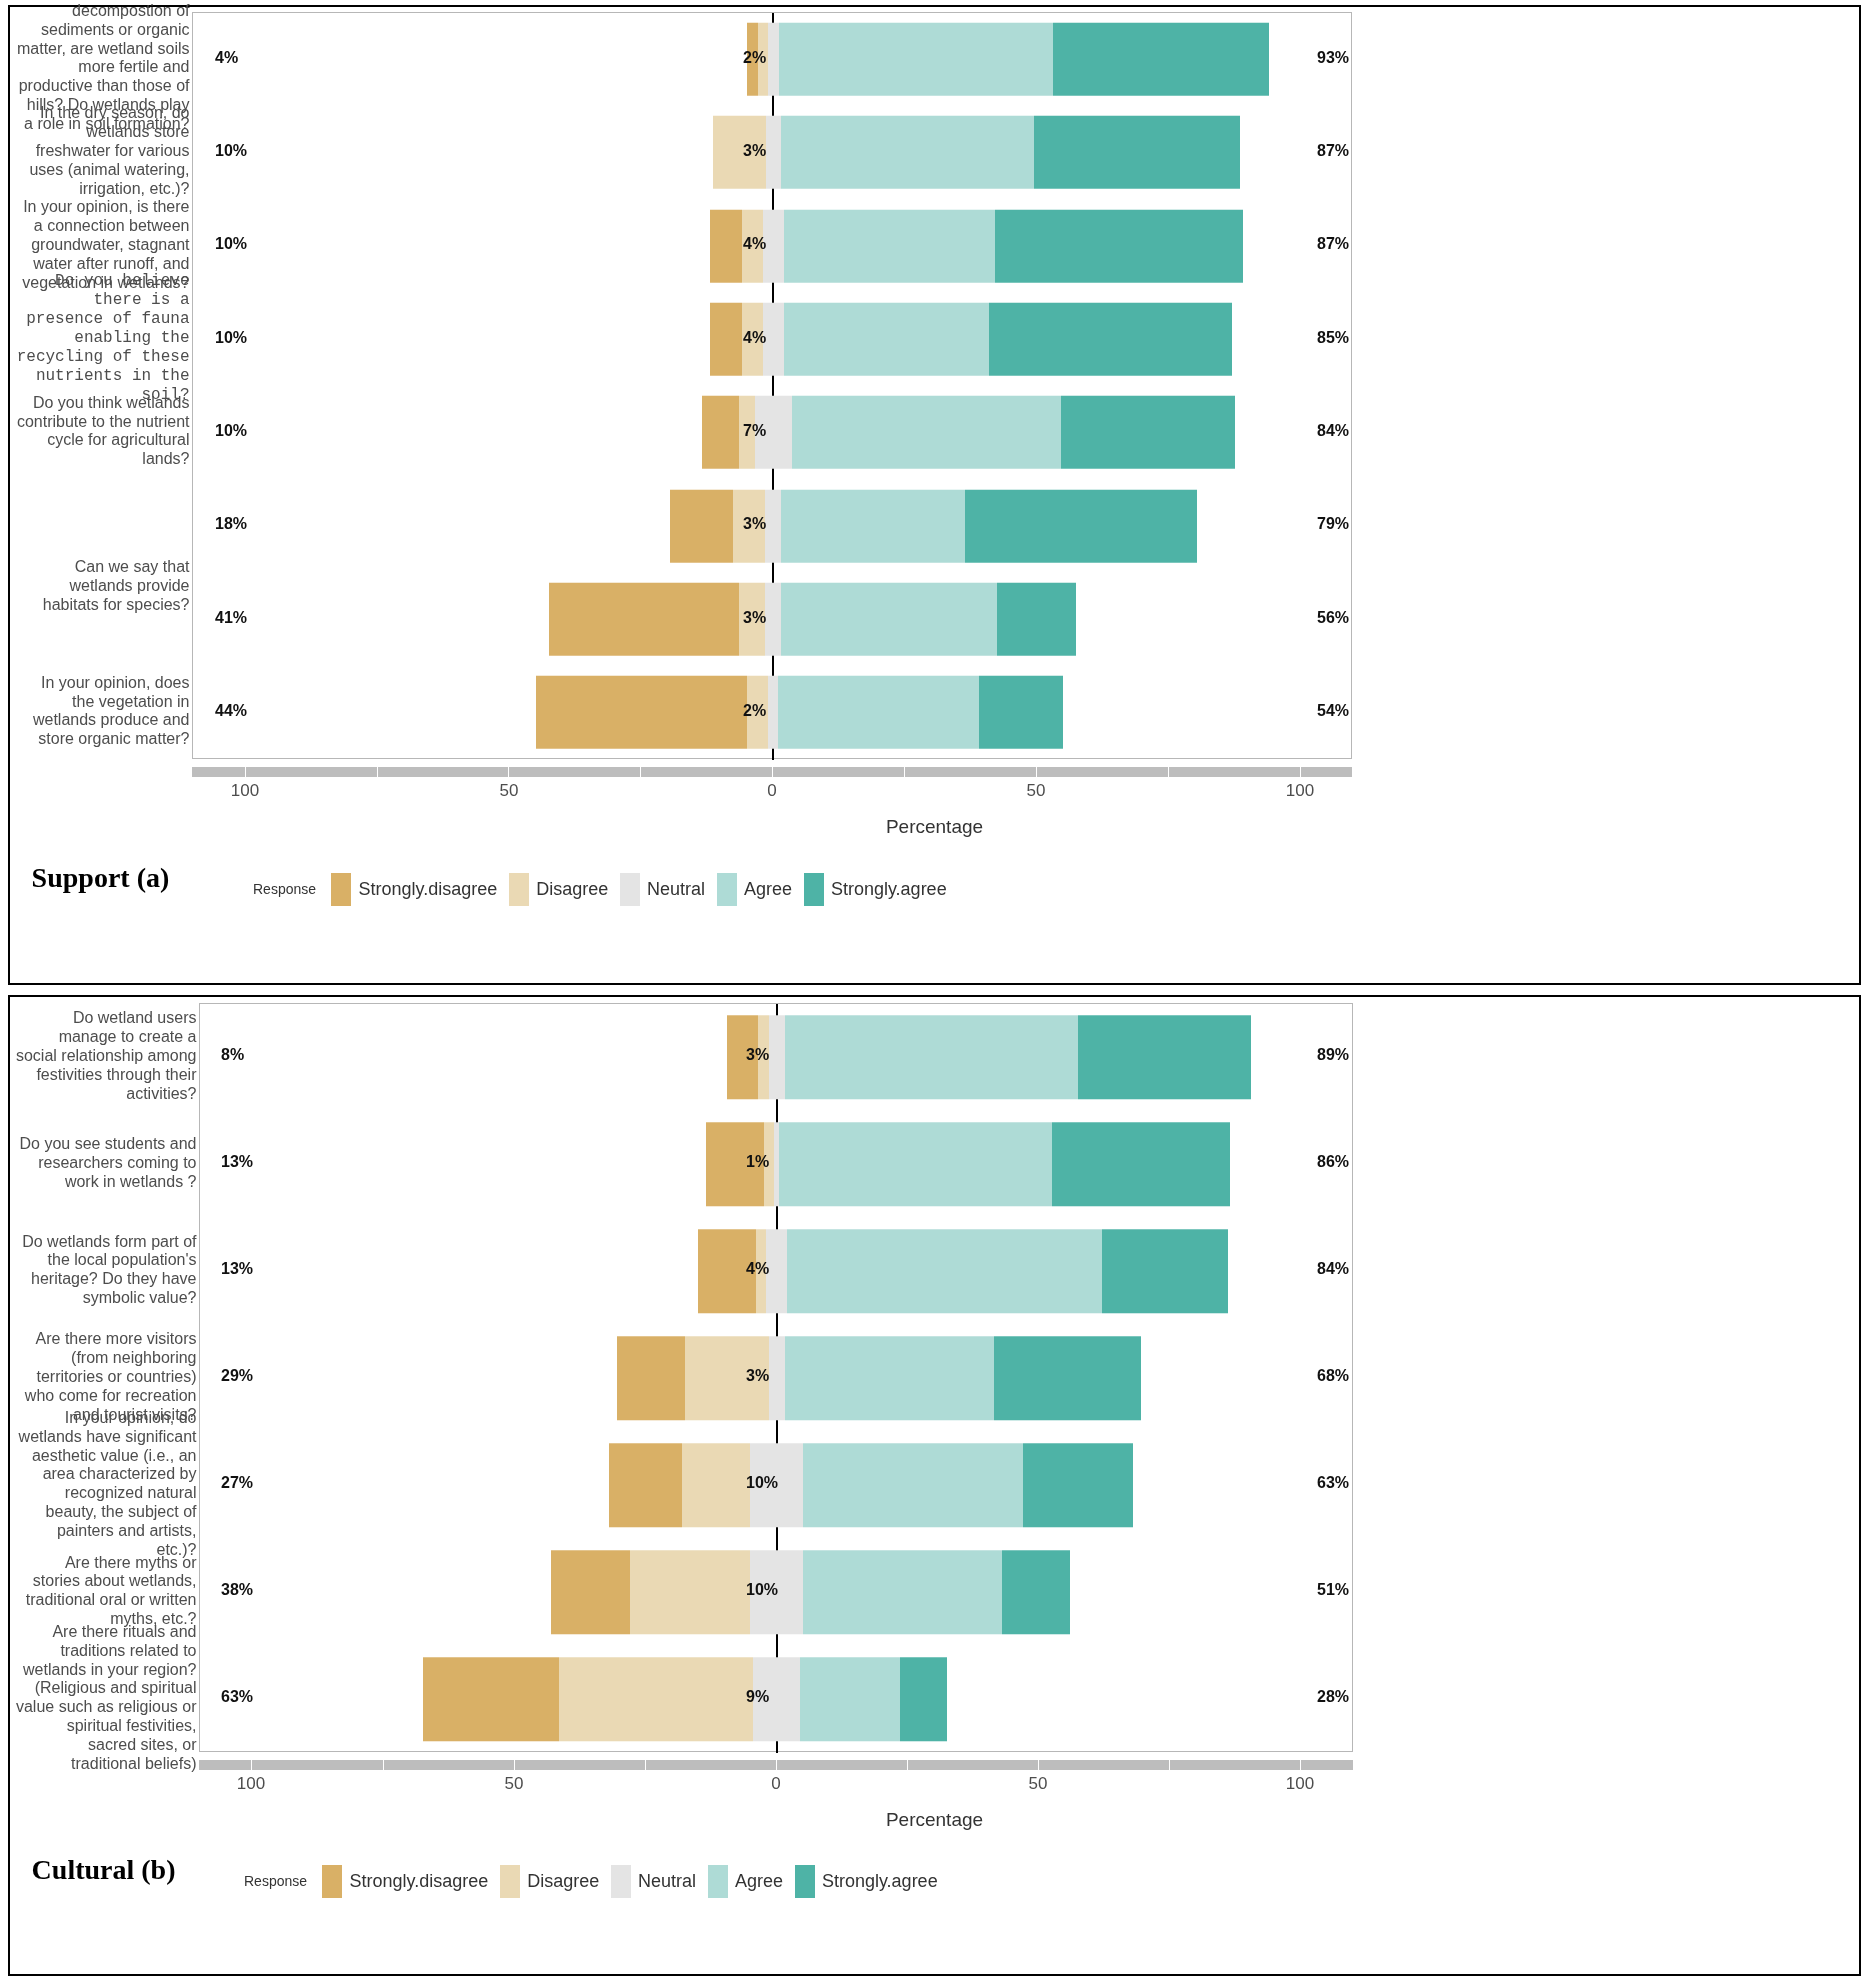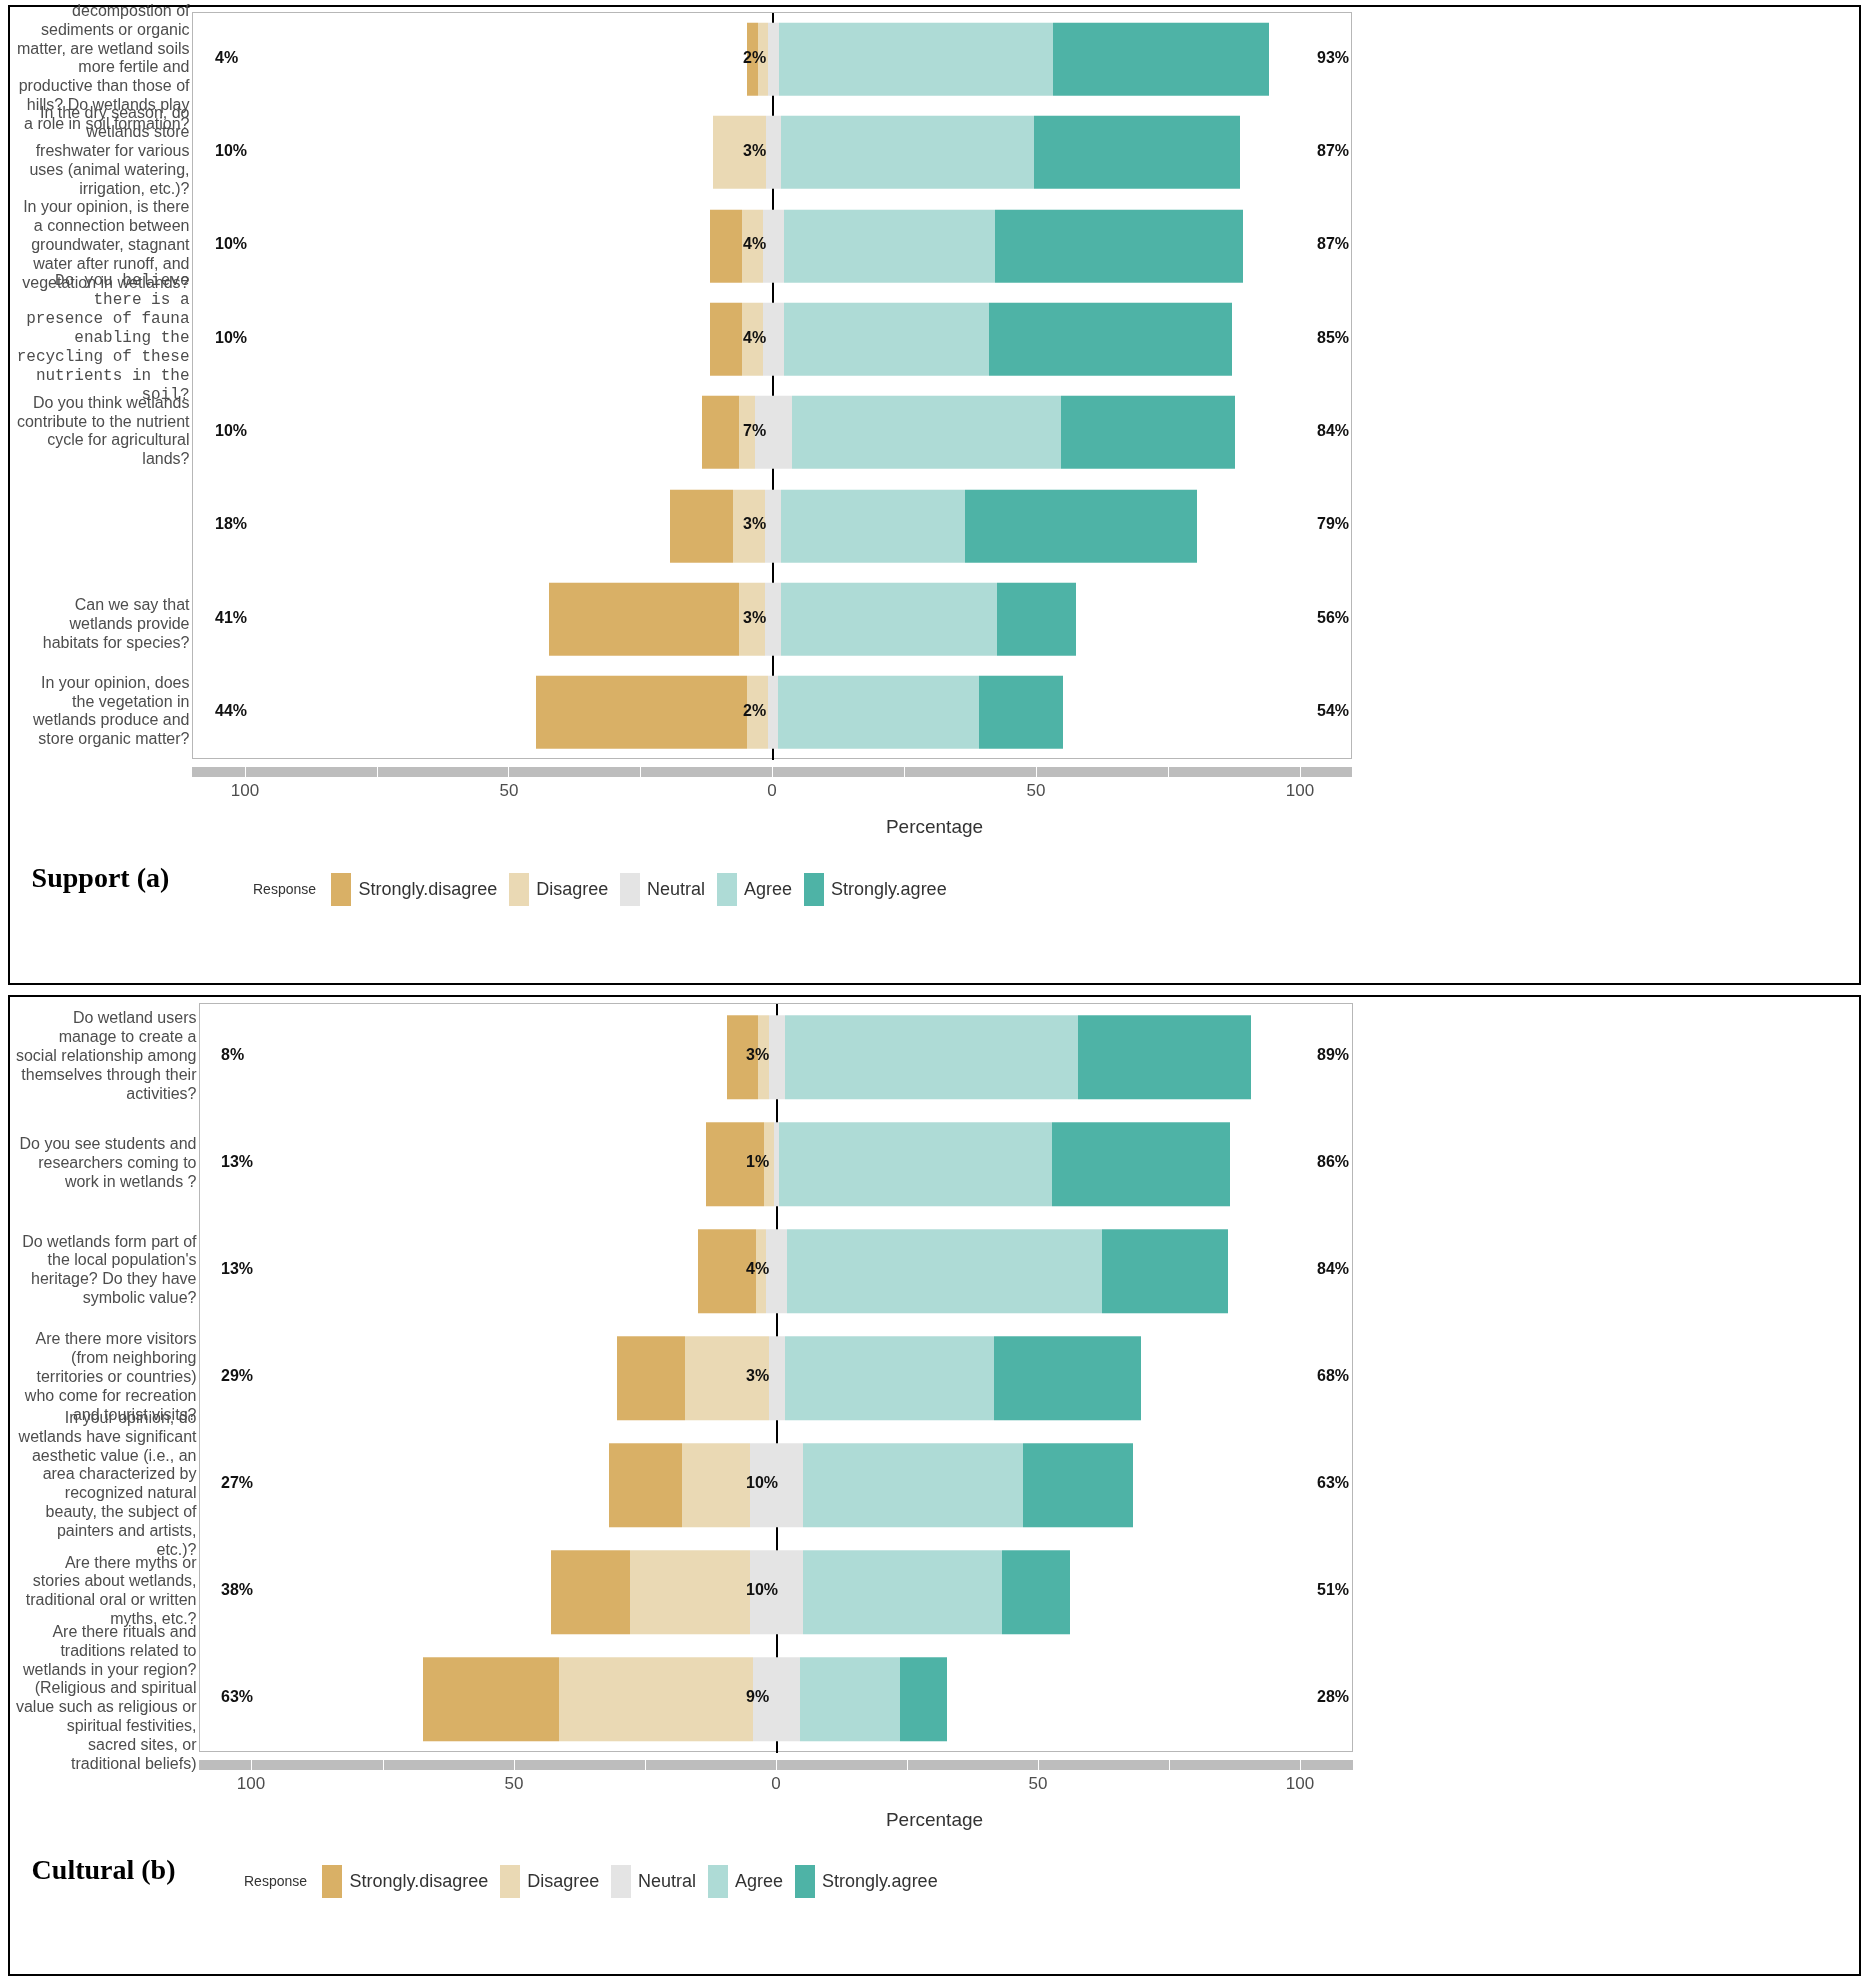--- a/index.html
+++ b/index.html
@@ -60,21 +60,21 @@
           </div>
           <div class="qlabel" style="top: 93px; height: 93px; width: 175px; display: flex; align-items: center; justify-content: flex-end;">
             <span>In the dry season, do wetlands store freshwater for various uses (animal watering, irrigation, etc.)?</span>
           </div>
           <div class="qlabel" style="top: 280px; height: 93px; width: 175px; display: flex; align-items: center; justify-content: flex-end; font-family: Liberation Mono, monospace;">
             <span>Do you believe there is a presence of fauna enabling the recycling of these nutrients in the soil?</span>
           </div>
           <div class="qlabel" style="top: 373px; height: 93px; width: 175px; display: flex; align-items: center; justify-content: flex-end;">
             <span>Do you think wetlands contribute to the nutrient cycle for agricultural lands?</span>
           </div>
-          <div class="qlabel" style="top: 584px; height: 93px; width: 175px; display: flex; justify-content: flex-end;">
+          <div class="qlabel" style="top: 528px; height: 93px; width: 175px; display: flex; align-items: center; justify-content: flex-end;">
             <span>Can we say that wetlands provide habitats for species?</span>
           </div>
           <div class="qlabel" style="top: 653px; height: 93px; width: 175px; display: flex; align-items: center; justify-content: flex-end;">
             <span>In your opinion, does the vegetation in wetlands produce and store organic matter?</span>
           </div>
         </div>
       <div class="plot-frame" id="plot-a" style="left: 182px; top: 5.4px; width: 1160px; height: 747px;">
         <div class="rows" id="rows-a">
             <div class="zeroline" style="left: 579px; top: 0px; height: 747px;"></div>
             <div class="row" style="top: 0px; height: 93px;">
@@ -219,21 +219,21 @@
           </div>
         </div>
       <div class="caption" id="caption-a" style="left: 21.6px; top: 855px;">Support (a)</div>
     </div>
   </div>
 
   <div class="panel" id="panel-b">
     <div class="panel-inner">
       <div class="qlabels" id="qlabels-b" style="left: 4.5px; top: 6.3px; width: 182px; height: 749px;">
           <div class="qlabel" style="top: 0px; height: 107px; width: 182px; display: flex; align-items: center; justify-content: flex-end;">
-            <span>Do wetland users manage to create a social relationship among themselves through their activities?</span>
+            <span>Do wetland users manage to create a social relationship among festivities through their activities?</span>
           </div>
           <div class="qlabel" style="top: 107px; height: 107px; width: 182px; display: flex; align-items: center; justify-content: flex-end;">
             <span>Do you see students and researchers coming to work in wetlands ?</span>
           </div>
           <div class="qlabel" style="top: 214px; height: 107px; width: 182px; display: flex; align-items: center; justify-content: flex-end; text-align: right;">
             <span>Do wetlands form part of the local population's heritage? Do they have symbolic value?</span>
           </div>
           <div class="qlabel" style="top: 321px; height: 107px; width: 182px; display: flex; align-items: center; justify-content: flex-end;">
             <span>Are there more visitors (from neighboring territories or countries) who come for recreation and tourist visits?</span>
           </div>

